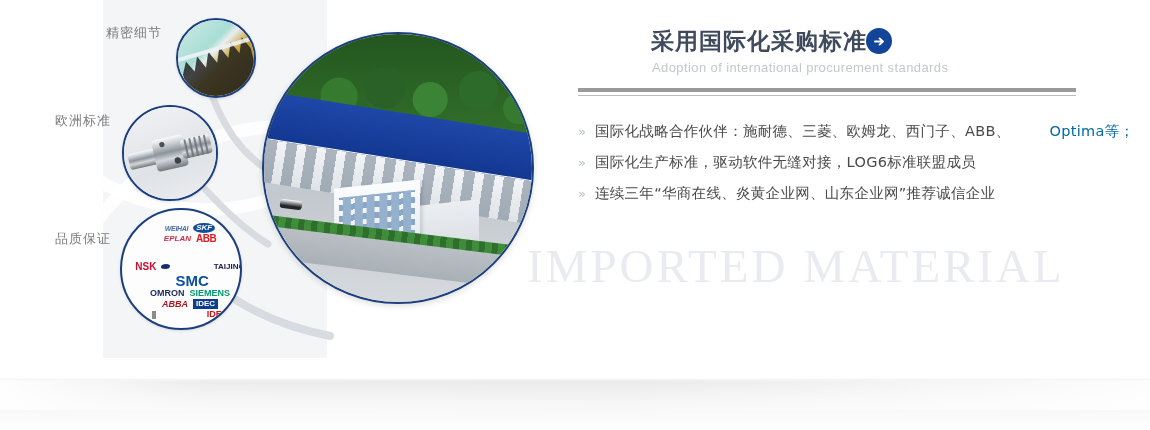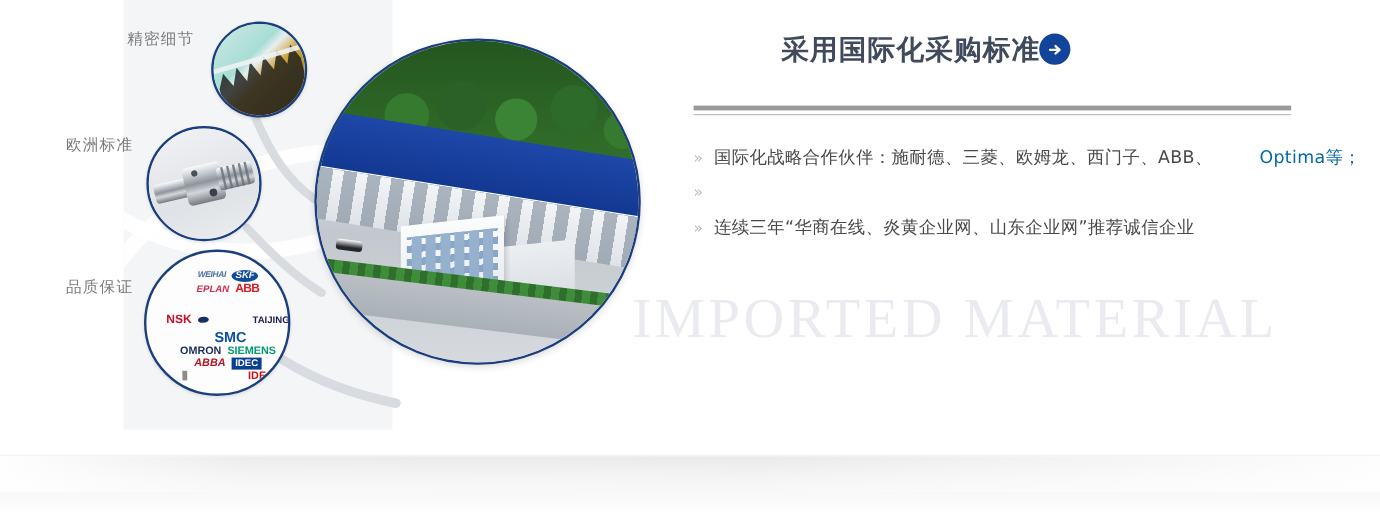--- a/index.html
+++ b/index.html
@@ -112,21 +112,21 @@
     gap: 1px;
     padding-top: 4px;
   }
   .logo-row { display: flex; align-items: center; justify-content: center; gap: 5px; line-height: 1; padding-left: 18px; }
   .lg { font-size: 8px; font-weight: bold; font-family: "Liberation Sans", sans-serif; }
   .lg-weihai { font-size: 7px; color: #4a6fa5; font-style: italic; letter-spacing: -0.3px; }
   .lg-skf { font-size: 8px; color: #fff; background: #0f4c9c; border-radius: 50%; padding: 1px 3px; font-style: italic; }
   .lg-eplan { font-size: 8px; color: #cf2b4a; font-style: italic; }
   .lg-abb { font-size: 10px; color: #d81e25; letter-spacing: -0.5px; }
   .lg-nsk { font-size: 10px; color: #c8102e; }
-  .lg-smc { font-size: 12px; color: #0b4f9e; margin-top: 28px; }
+  .lg-smc { font-size: 15px; color: #0b4f9e; margin-top: 28px; }
   .lg-smc-dot { display:inline-block; width:9px; height:5px; background:#14306b; border-radius:50%; transform: skewX(-12deg); }
   .lg-taijing { font-size: 8px; color: #1c1c4e; }
   .lg-wagen { font-size: 9px; color: #1a2a5e; }
   .lg-siemens { font-size: 9px; color: #009a6e; }
   .lg-abba { font-size: 9px; color: #b01621; font-style: italic; }
   .lg-omron { font-size: 8px; color: #fff; background: #0b3d91; padding: 1px 3px; }
   .lg-idec { font-size: 9px; color: #c4161c; margin-left: 45px; }
   .lg-idec-bar { display:inline-block; width:4px; height:8px; background:#8c8c8c; vertical-align:-1px; margin-right:1px; }
 
   
@@ -404,31 +404,33 @@
 </div>
 
 <div class="right">
   <div class="head-row">
     <div class="title-cn">采用国际化采购标准</div>
     <div class="arrow-ic">
       <svg width="15" height="15" viewBox="0 0 15 15" aria-hidden="true">
         <path d="M3 7.5 H10.4 M7.6 4.4 L11 7.5 L7.6 10.6" stroke="#ffffff" stroke-width="1.9" fill="none" stroke-linecap="round" stroke-linejoin="round"></path>
       </svg>
     </div>
+    <div class="title-en">Adoption of international procurement standards</div>
   </div>
   <div class="rule"></div>
   <div class="rule-thin"></div>
 
   <div class="bullets">
     <div class="bullet-row">
       <span class="bullet-mark">»</span>
       <span class="bullet-text"><span>国际化战略合作伙伴：施耐德、三菱、欧姆龙、西门子、ABB、</span><span class="accent">Optima等；</span></span>
     </div>
     <div class="bullet-row">
       <span class="bullet-mark">»</span>
+      <span class="bullet-text"><span>国际化生产标准，驱动软件无缝对接，LOG6标准联盟成员</span><span class="accent"></span></span>
     </div>
     <div class="bullet-row">
       <span class="bullet-mark">»</span>
       <span class="bullet-text"><span>连续三年“华商在线、炎黄企业网、山东企业网”推荐诚信企业</span><span class="accent"></span></span>
     </div>
   </div>
 </div>
 
 <div class="watermark">IMPORTED  MATERIAL</div>
 

